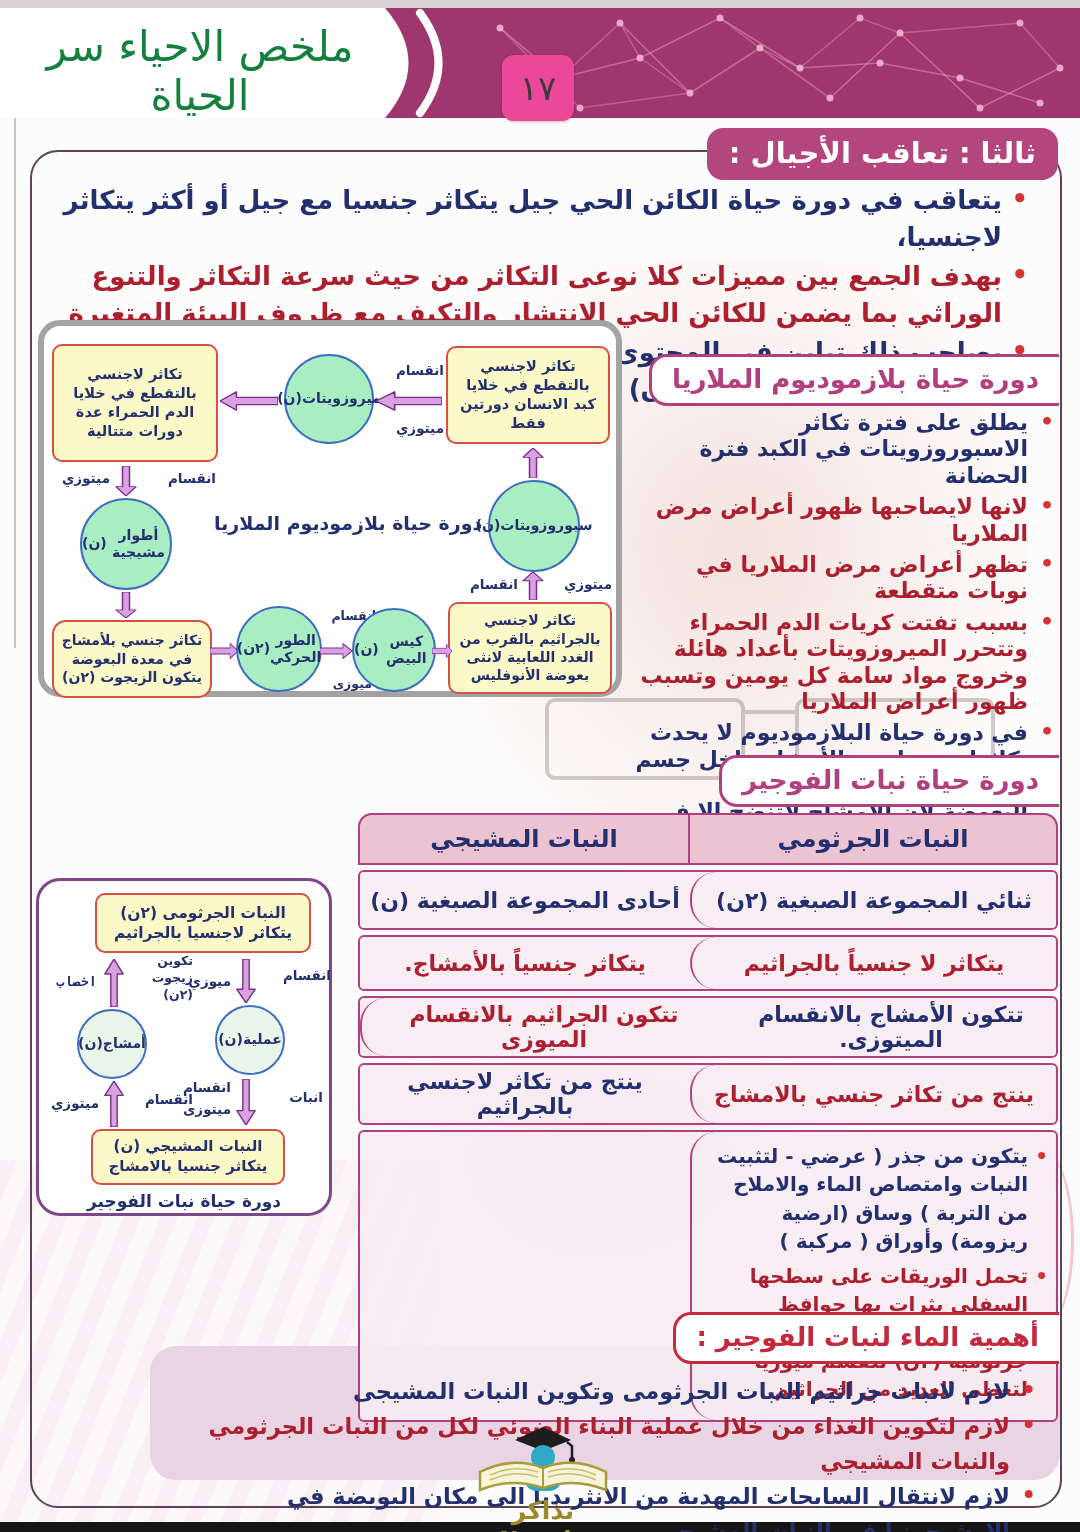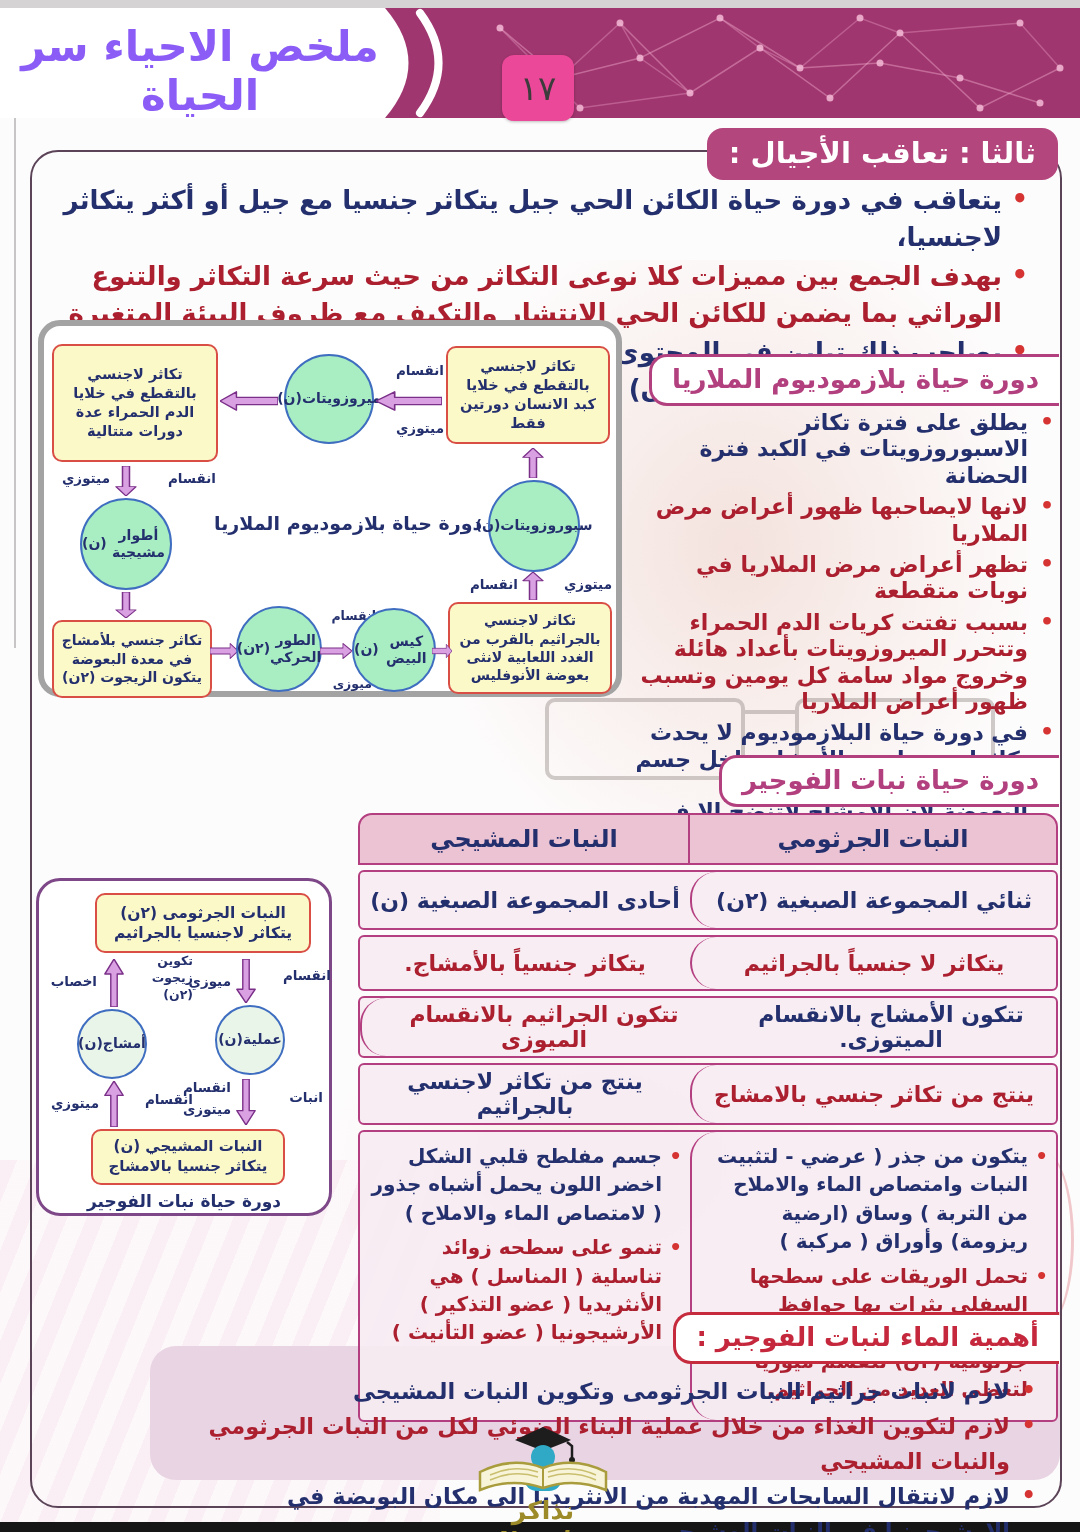--- a/index.html
+++ b/index.html
@@ -24,21 +24,21 @@
   .glasses .bridge { position:absolute; right:198px; top:18px; width:56px; height:4px; background:#8b817e; }
   .stripes { position:absolute; left:0; top:1160px; width:440px; height:372px; opacity:.6;
     background:repeating-linear-gradient(112deg, rgba(244,212,228,.55) 0 16px, rgba(251,239,245,.55) 16px 34px); }
   .swirl { position:absolute; right:6px; top:1150px; width:64px; height:180px;
     border-right:3px solid rgba(213,80,90,.3); border-radius:50%; }
   
   .banner { position:absolute; left:0; top:8px; width:1080px; height:110px; background:#a0366f; }
   .banner svg { position:absolute; left:0; top:0; width:100%; height:100%; }
   .page-title {
     position:absolute; right:688px; left:8px; top:22px; text-align:center; direction:rtl;
-    font-size:42px; font-weight:bold; color:#8b5cf6; letter-spacing:0;
+    font-size:42px; font-weight:normal; color:#15803d; letter-spacing:0;
     text-shadow:-2px -2px 0 #fff, 2px -2px 0 #fff, -2px 2px 0 #fff, 2px 2px 0 #fff, 0 0 5px #fff;
   }
   .page-tab {
     position:absolute; left:502px; top:55px; width:72px; height:66px; background:#ec4899;
     border-radius:12px; display:flex; align-items:center; justify-content:center;
     font-size:34px; color:#3c3c3c; box-shadow:0 1px 3px rgba(0,0,0,.25); z-index:5;
   }
   
   .outer-box { position:absolute; left:30px; top:150px; width:1032px; height:1358px;
     border:2.5px solid #5c4458; border-radius:28px; }
@@ -191,21 +191,21 @@
         <polygon points="12,48 2,33 8.5,33 8.5,0 15.5,0 15.5,33 22,33"></polygon>
       </svg>
     <div class="dlabel" style="left:0px; top:144px; width:66px;">ميتوزي</div>
     <div class="gcircle" style="left:36px; top:172px; width:92px; height:92px;">
       <span>أطوار مشيجية</span>
         <span>(ن)</span>
     </div>
     <svg class="arrow" style="left:70px; top:266px; width:24px; height:26px;" viewBox="0 0 24 48" preserveAspectRatio="none">
         <polygon points="12,48 2,33 8.5,33 8.5,0 15.5,0 15.5,33 22,33"></polygon>
       </svg>
-    <div class="abox" style="left:8px; top:294px; width:160px; height:78px; font-size:14px;">تكاثر جنسي بلأمشاج في معدة البعوضة يتكون الزيجوت (٢ن)</div>
+    <div class="abox" style="left:8px; top:294px; width:160px; height:78px; font-size:14px;border-radius:14px;">تكاثر جنسي بلأمشاج في معدة البعوضة يتكون الزيجوت (٢ن)</div>
 
     <div class="dtitle" style="left:170px; top:186px;">دورة حياة بلازموديوم الملاريا</div>
 
     <svg class="arrow" style="left:166px; top:316px; width:28px; height:18px;" viewBox="0 0 60 24" preserveAspectRatio="none">
         <polygon points="60,12 43,2 43,8 0,8 0,16 43,16 43,22"></polygon>
       </svg>
     <div class="gcircle" style="left:192px; top:280px; width:86px; height:86px;">
       <span>الطور الحركي</span>
         <span>(٢ن)</span>
     </div>
@@ -267,24 +267,20 @@
     </div>
     <div class="trow h4">
       <div class="tcell r red">ينتج من تكاثر جنسي بالامشاج</div>
       <div class="tcell l navy">ينتج من تكاثر لاجنسي بالجراثيم</div>
     </div>
     <div class="trow detail">
       <div class="tcell r">
         <div class="dblt navy">يتكون من جذر ( عرضي - لتثبيت النبات وامتصاص الماء والاملاح من التربة ) وساق (ارضية ريزومة) وأوراق ( مركبة )</div>
         <div class="dblt red">تحمل الوريقات على سطحها السفلي بثرات بها حوافظ جرثومية تحتوى على خلايا جرثومية (٢ن) تنقسم ميوزيا لتعطى العديد من الجراثيم.</div>
       </div>
-      <div class="tcell l">
-        <div class="dblt navy">جسم مفلطح قلبي الشكل اخضر اللون يحمل أشباه جذور ( لامتصاص الماء والاملاح )</div>
-        <div class="dblt red">تنمو على سطحه زوائد تناسلية ( المناسل ) هي الأنثريديا ( عضو التذكير ) الأرشيجونيا ( عضو التأنيث )</div>
-      </div>
     </div>
   </div>
 
   <div class="diagram funaria-diagram">
     <div class="abox" style="left:56px; top:12px; width:216px; height:60px; font-size:15.5px; flex-direction:column;">
       <span>النبات الجرثومى (٢ن)</span>
         <span>يتكاثر لاجنسيا بالجراثيم</span>
     </div>
 
     <div class="dlabel" style="left:222px; top:86px; width:70px;">انقسام</div>
@@ -311,21 +307,21 @@
     <div class="dlabel" style="left:88px; top:210px; width:66px;">انقسام</div>
     <svg class="arrow" style="left:64px; top:200px; width:22px; height:46px;" viewBox="0 0 24 48" preserveAspectRatio="none">
         <polygon points="12,0 2,15 8.5,15 8.5,48 15.5,48 15.5,15 22,15"></polygon>
       </svg>
     <div class="dlabel" style="left:0px; top:214px; width:60px;">ميتوزي</div>
     <div class="gcircle fcircle" style="left:38px; top:128px; width:70px; height:70px;">
       <span>أمشاج</span>
         <span>(ن)</span>
     </div>
 
-    <div class="dlabel" style="left:0px; top:92px; width:58px;">اخصاب</div>
+    <div class="dlabel" style="left:0px; top:92px; width:58px;font-family:Liberation Mono, monospace;">اخصاب</div>
     <svg class="arrow" style="left:64px; top:78px; width:22px; height:48px;" viewBox="0 0 24 48" preserveAspectRatio="none">
         <polygon points="12,0 2,15 8.5,15 8.5,48 15.5,48 15.5,15 22,15"></polygon>
       </svg>
     <div class="dlabel" style="left:90px; top:72px; width:64px; font-size:12.5px;">تكوين</div>
     <div class="dlabel" style="left:90px; top:89px; width:64px; font-size:12.5px;">زيجوت</div>
     <div class="dlabel" style="left:90px; top:106px; width:64px; font-size:12.5px;">(٢ن)</div>
     <div class="caption" style="top:310px;">دورة حياة نبات الفوجير</div>
   </div>
 
   <div class="water-panel"></div>

